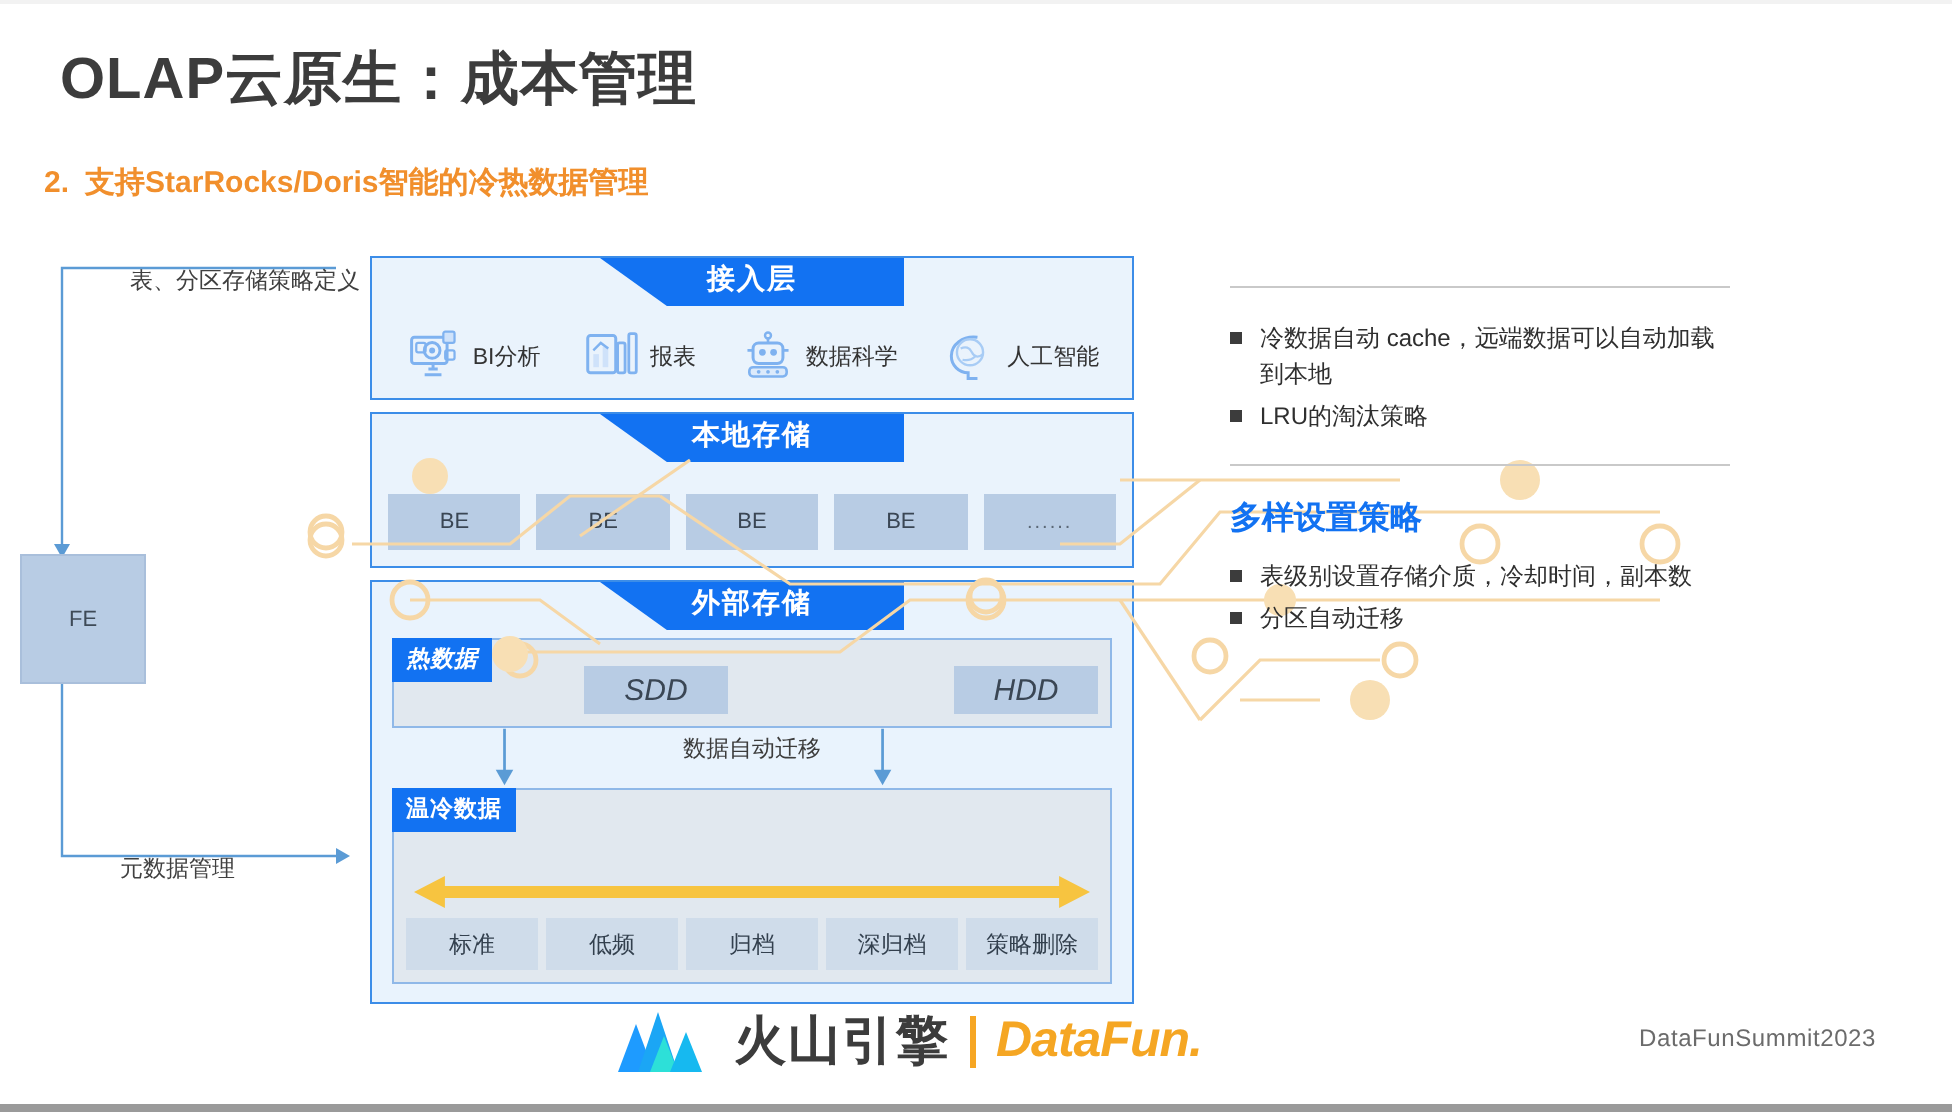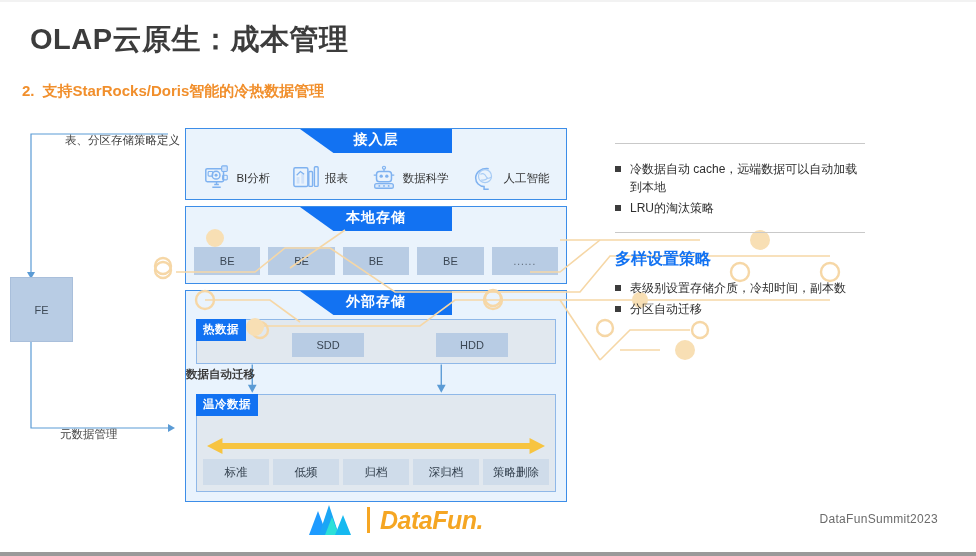--- a/index.html
+++ b/index.html
@@ -82,43 +82,43 @@
     flex: 1; background: #B8CCE4; display: flex; align-items: center;
     justify-content: center; font-size: 11px; color: #3a4654;
   }
   .be-box.dots { color: #5b6876; letter-spacing: 1px; font-size: 10px; }
 
   
   .inner {
     position: absolute; left: 10px; right: 10px;
     background: #E1E8EF; border: 1px solid #8FB8E8;
   }
-  .inner-hot { top: 28px; height: 45px; }
+  .inner-hot { top: 28px; height: 45px; font-style: italic; }
   .inner-cold { top: 103px; height: 98px; }
 
   .tag {
     position: absolute; left: -1px; top: -1px;
     background: #1272F2; color: #fff; font-size: 11.5px; font-weight: bold;
     padding: 3px 7px 4px; letter-spacing: .5px; z-index: 4; white-space: nowrap;
   }
 
   .media-row {
     position: absolute; left: 0; top: 12px; width: 100%; height: 26px;
     display: flex; align-items: center; justify-content: center; gap: 72px;
     padding-left: 48px;
   }
   .media-box {
     width: 72px; height: 24px; background: #B8CCE4;
     display: flex; align-items: center; justify-content: center;
-    font-size: 11px; color: #3a4654;
+    font-size: 15px; color: #3a4654; margin-left: 41px;
   }
 
   .migrate-label {
     position: absolute; left: 0; top: 76px; width: 100%;
-    text-align: left; font-size: 11.5px; color: #3c3c3c; z-index: 4; font-weight: bold;
+    text-align: center; font-size: 11.5px; color: #3c3c3c; z-index: 4;
   }
   .migrate-arrows { position: absolute; left: 0; top: 73px; width: 100%; height: 30px; z-index: 3; }
 
   .tos-title {
     position: absolute; left: 0; top: 4px; width: 100%;
     font-size: 12.5px; color: #4d7c0f;
   }
   .tos-desc {
     position: absolute; left: 0; top: 24px; width: 100%;
     text-align: center; font-size: 11.5px; color: #3c3c3c;
@@ -368,20 +368,21 @@
 
   </div>
 
   <div class="footer-logos">
     <svg width="52" height="34" viewBox="0 0 52 34">
       <path d="M4 32 L13 8 L22 32 Z" fill="#1E9BFF"></path>
       <path d="M14 32 L24 2 L34 32 Z" fill="#1BA6F5"></path>
       <path d="M20 32 L27 14 L34 32 Z" fill="#2DE0D8"></path>
       <path d="M30 32 L38 12 L46 32 Z" fill="#16B9F0"></path>
     </svg>
+    <span class="hy-text">火山引擎</span>
     <span class="logo-sep"></span>
     <span class="datafun-text">DataFun.</span>
   </div>
 
   <div class="summit-text">DataFunSummit2023</div>
   <div class="bottom-bar"></div>
 
 </div>
 
 </body></html>

